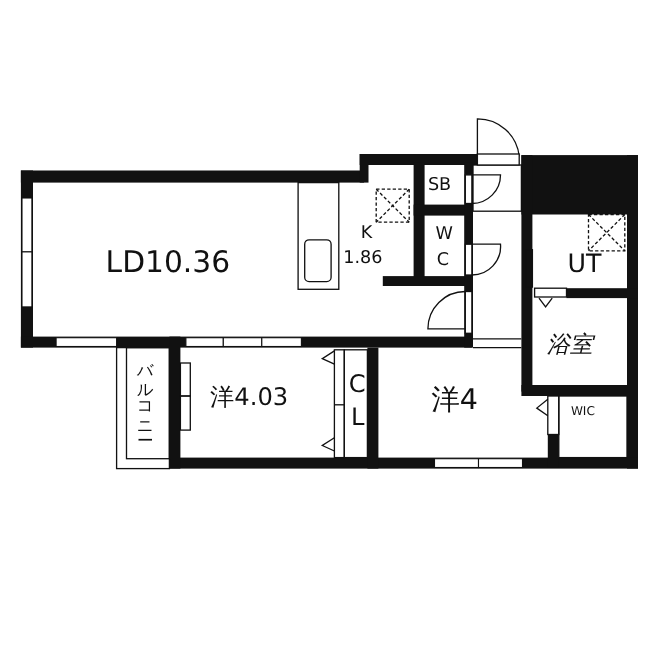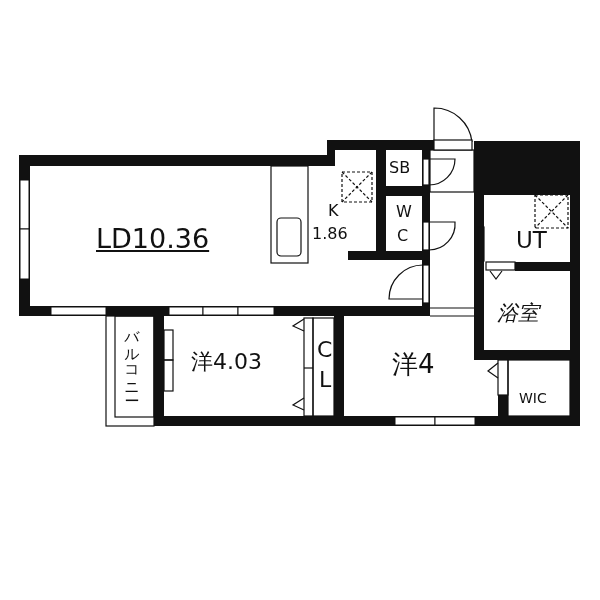--- a/index.html
+++ b/index.html
@@ -1,31 +1,31 @@
 <!DOCTYPE html>
 <html><head>
 <meta charset="utf-8">
 <style>
   html, body { margin: 0; padding: 0; background: #ffffff; }
   body { width: 600px; height: 600px; position: relative; overflow: hidden; font-family: "DejaVu Sans", "Liberation Sans", sans-serif; }
   svg { position: absolute; left: 0; top: 0; }
   .label { position: absolute; color: #111; white-space: nowrap; line-height: 1; }
-  .l-ld { left: 96px; top: 225px; font-size: 27px; text-decoration: underline; }
+  .l-ld { left: 96px; top: 225px; font-size: 27px; }
   .l-k { left: 328px; top: 203px; font-size: 16px; }
   .l-k2 { left: 312px; top: 226px; font-size: 16px; }
   .l-sb { left: 389px; top: 160px; font-size: 16px; }
   .l-w { left: 396px; top: 204px; font-size: 16px; }
   .l-c { left: 397px; top: 228px; font-size: 16px; }
   .l-ut { left: 516px; top: 229px; font-size: 23px; }
   .l-bath { left: 497px; top: 303px; font-size: 21px; font-style: italic; }
   .l-w1 { left: 191px; top: 351px; font-size: 22px; text-align: right; }
   .l-cl1 { left: 317px; top: 339px; font-size: 22px; }
   .l-cl2 { left: 319px; top: 369px; font-size: 22px; }
   .l-w2 { left: 392px; top: 351px; font-size: 26px; }
-  .l-wic { left: 519px; top: 391px; font-size: 14px; text-align: right; }
+  .l-wic { left: 519px; top: 368px; font-size: 11px; text-align: right; }
   .l-balc { left: 124px; top: 320px; font-size: 15px; writing-mode: vertical-rl; letter-spacing: 1px; }
 </style>
 </head>
 <body>
 
 <svg width="600" height="600" viewBox="0 0 600 600">
 
   <g fill="#111">
 
     <rect x="19" y="155" width="312" height="11"></rect>

